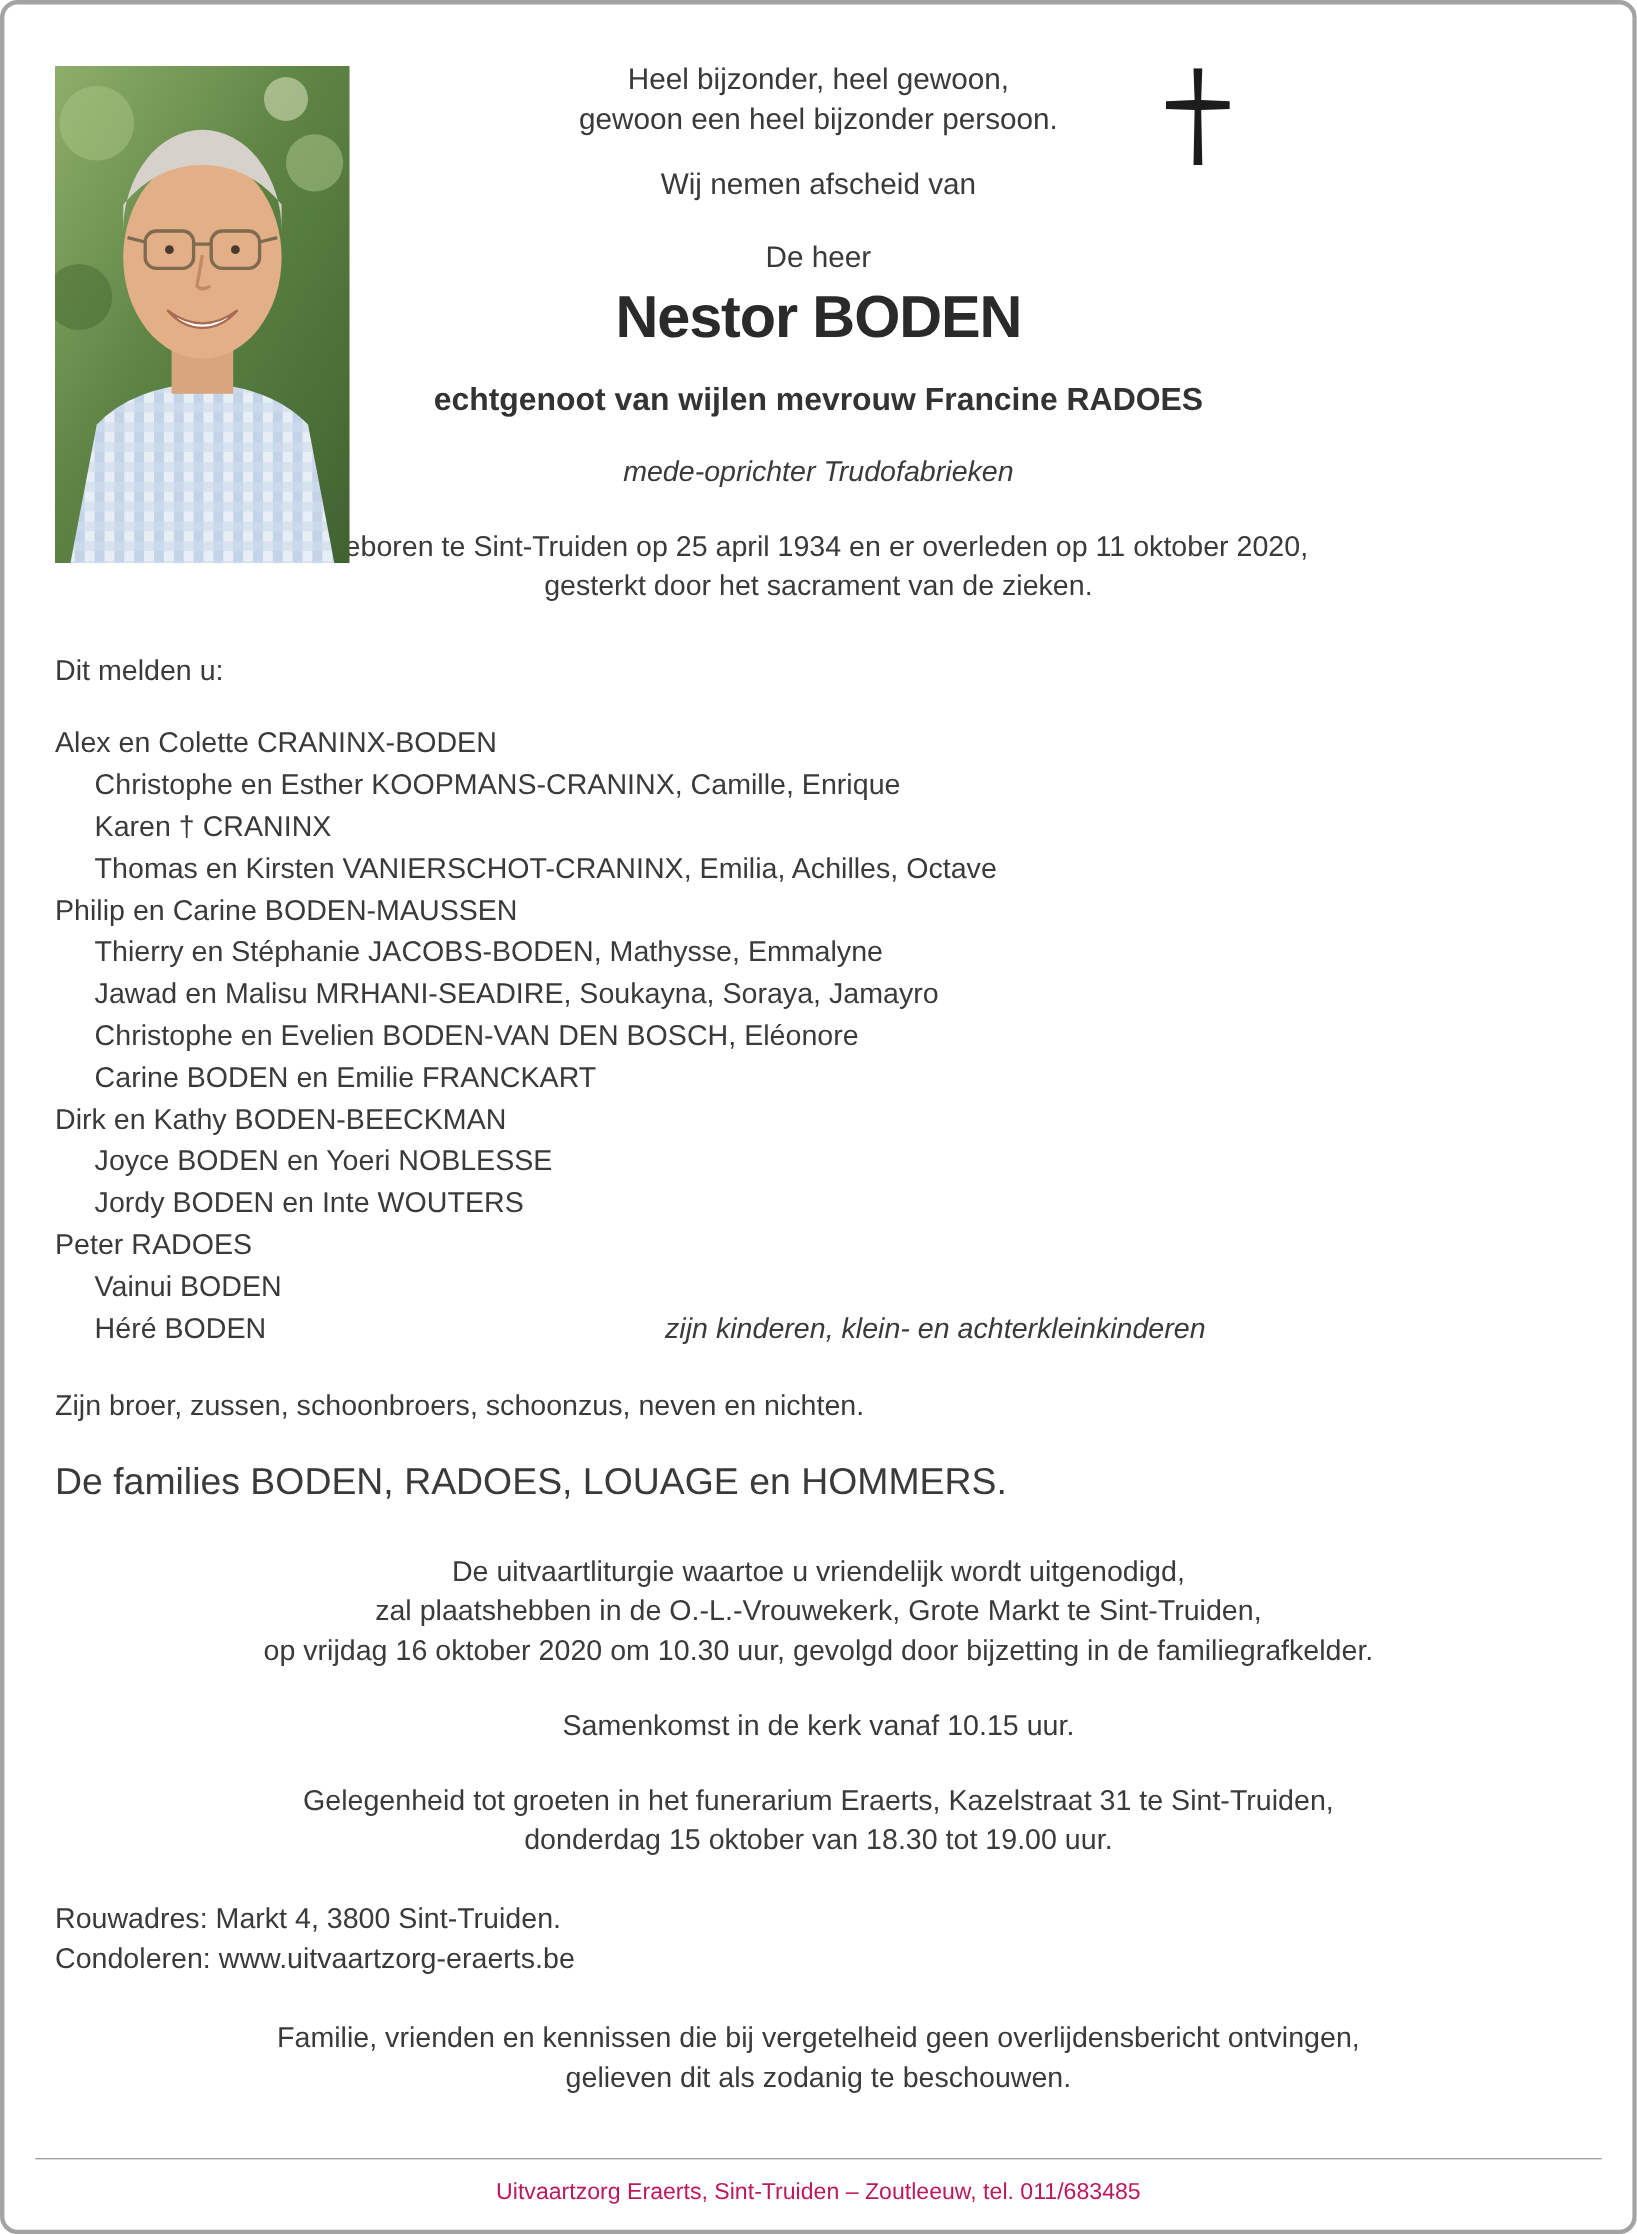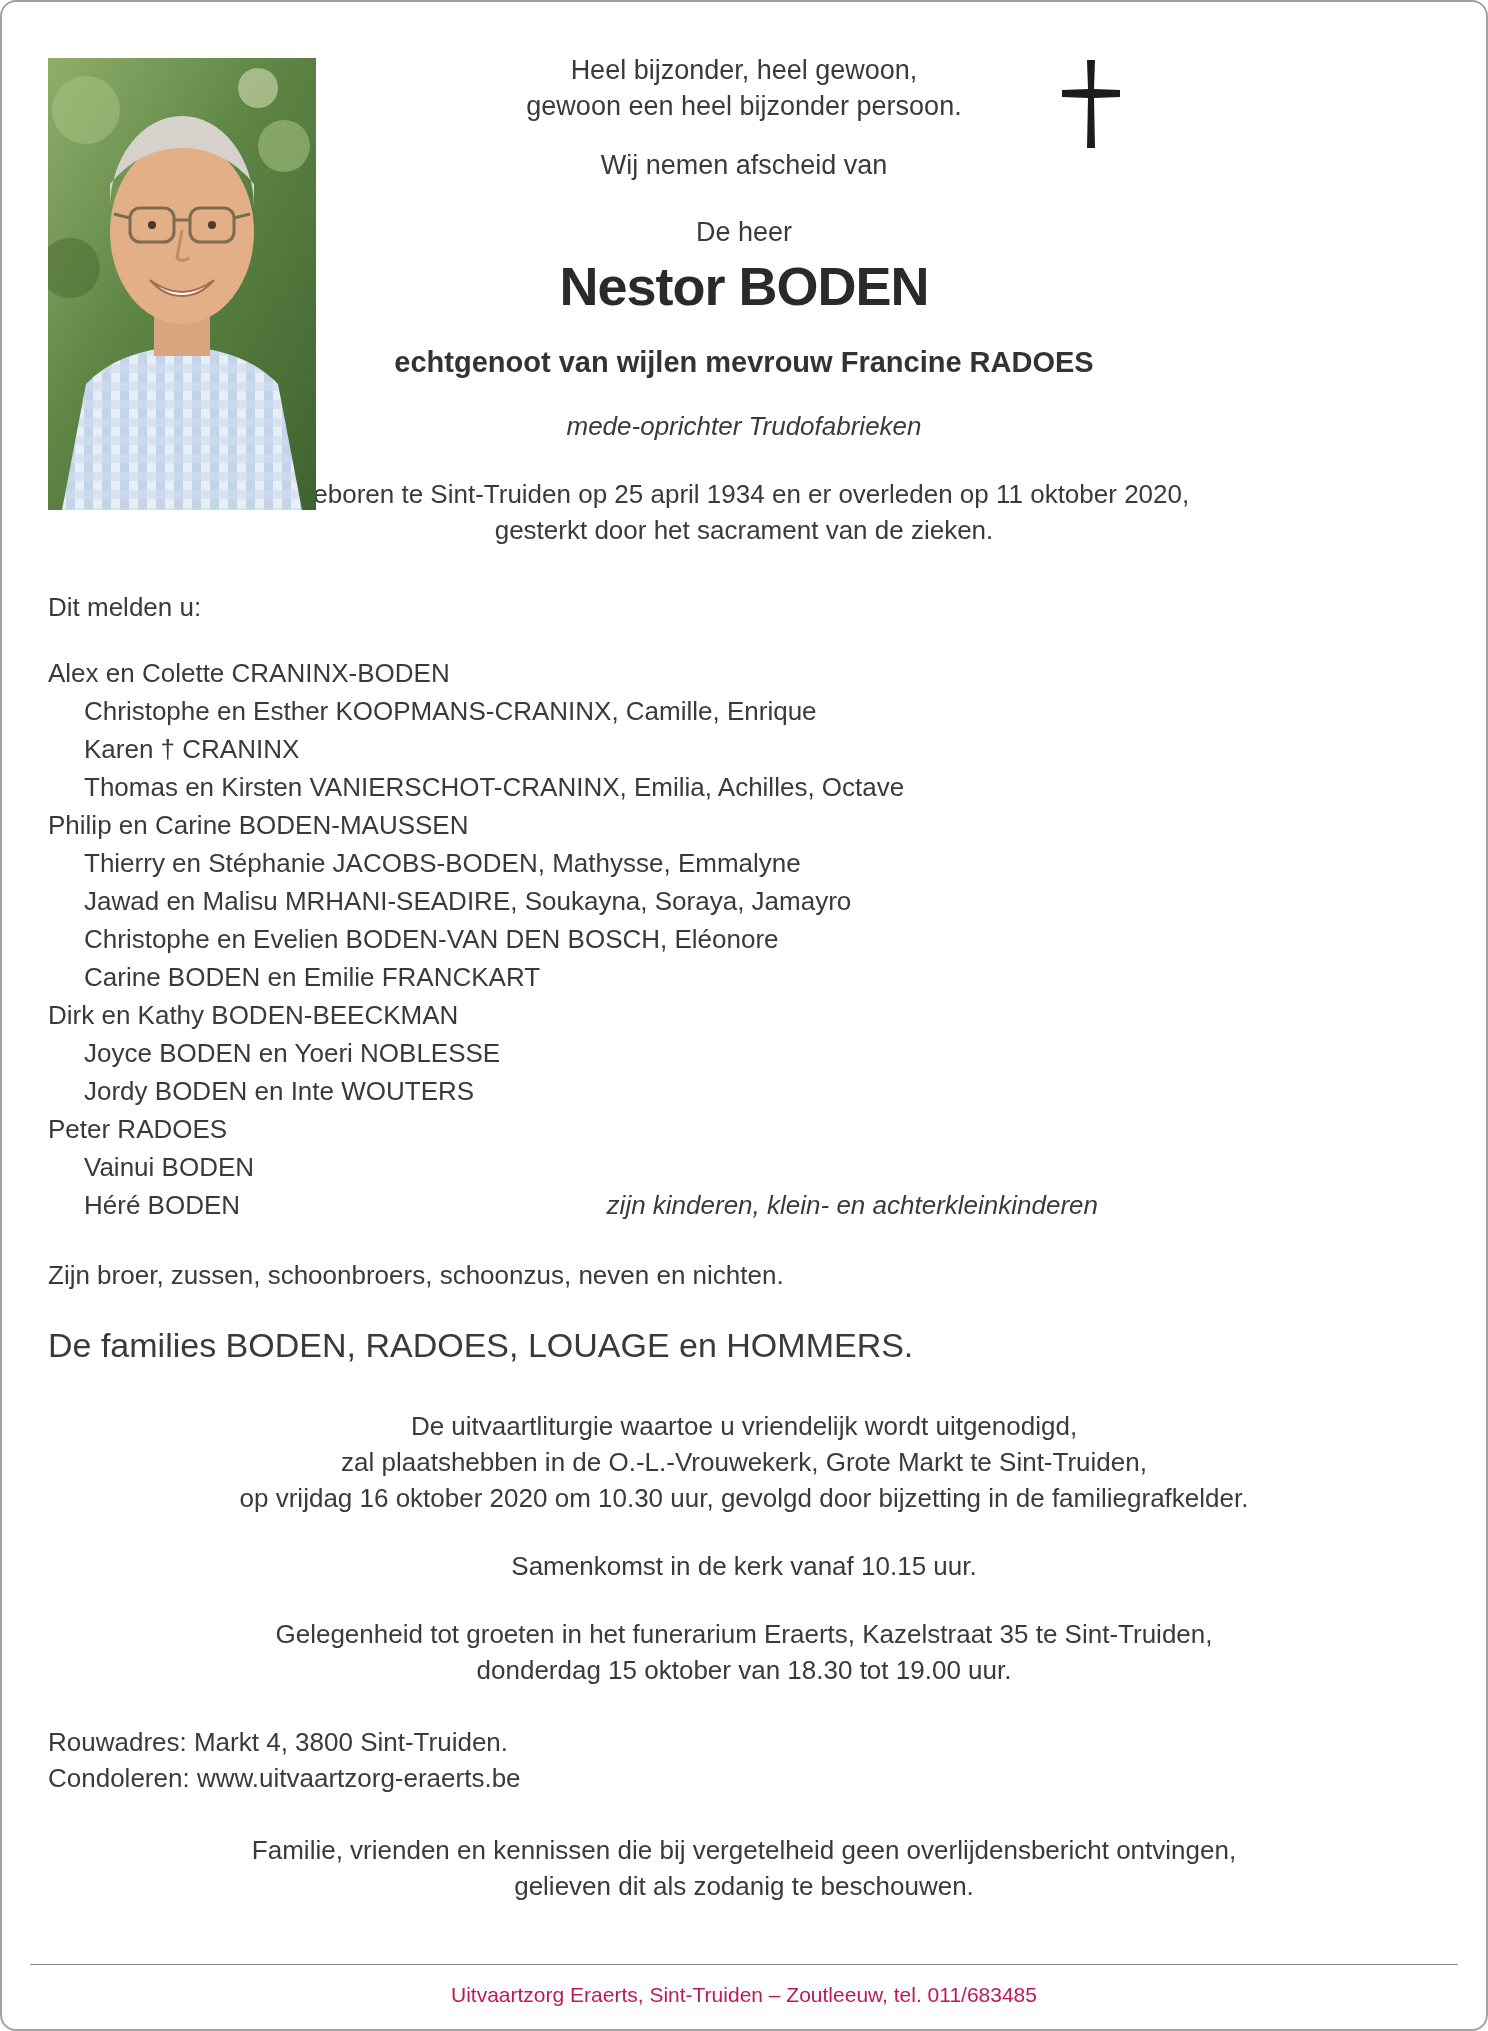--- a/index.html
+++ b/index.html
@@ -1,19 +1,19 @@
 <!DOCTYPE html>
 <html><head>
 <meta charset="utf-8">
 <style>
   html, body { margin:0; padding:0; background:#ffffff; }
   .card {
     width:1488px; height:2031px; box-sizing:border-box;
     margin:0 auto;
-    border:2px solid #a3a3a3; border-radius:16px;
+    border:4px solid #a3a3a3; border-radius:16px;
     font-family:"Liberation Sans","DejaVu Sans",sans-serif;
     color:#3a3a3a;
     position:relative;
     display:flex; flex-direction:column;
     padding:50px 46px 20px 46px;
     background:#ffffff;
     justify-content:center;
   }
   .photo {
     position:absolute; left:46px; top:56px;
@@ -159,21 +159,21 @@
 
   <div class="center liturgy bt">
     <div>De uitvaartliturgie waartoe u vriendelijk wordt uitgenodigd,</div>
     <div>zal plaatshebben in de O.-L.-Vrouwekerk, Grote Markt te Sint-Truiden,</div>
     <div>op vrijdag 16 oktober 2020 om 10.30 uur, gevolgd door bijzetting in de familiegrafkelder.</div>
   </div>
 
   <div class="center gathering bt">Samenkomst in de kerk vanaf 10.15 uur.</div>
 
   <div class="center greeting bt">
-    <div>Gelegenheid tot groeten in het funerarium Eraerts, Kazelstraat 35 te Sint-Truiden,</div>
+    <div>Gelegenheid tot groeten in het funerarium Eraerts, Kazelstraat 31 te Sint-Truiden,</div>
     <div>donderdag 15 oktober van 18.30 tot 19.00 uur.</div>
   </div>
 
   <div class="left rouw">
     <div>Rouwadres: Markt 4, 3800 Sint-Truiden.</div>
     <div>Condoleren: www.uitvaartzorg-eraerts.be</div>
   </div>
 
   <div class="center notice bt">
     <div>Familie, vrienden en kennissen die bij vergetelheid geen overlijdensbericht ontvingen,</div>

